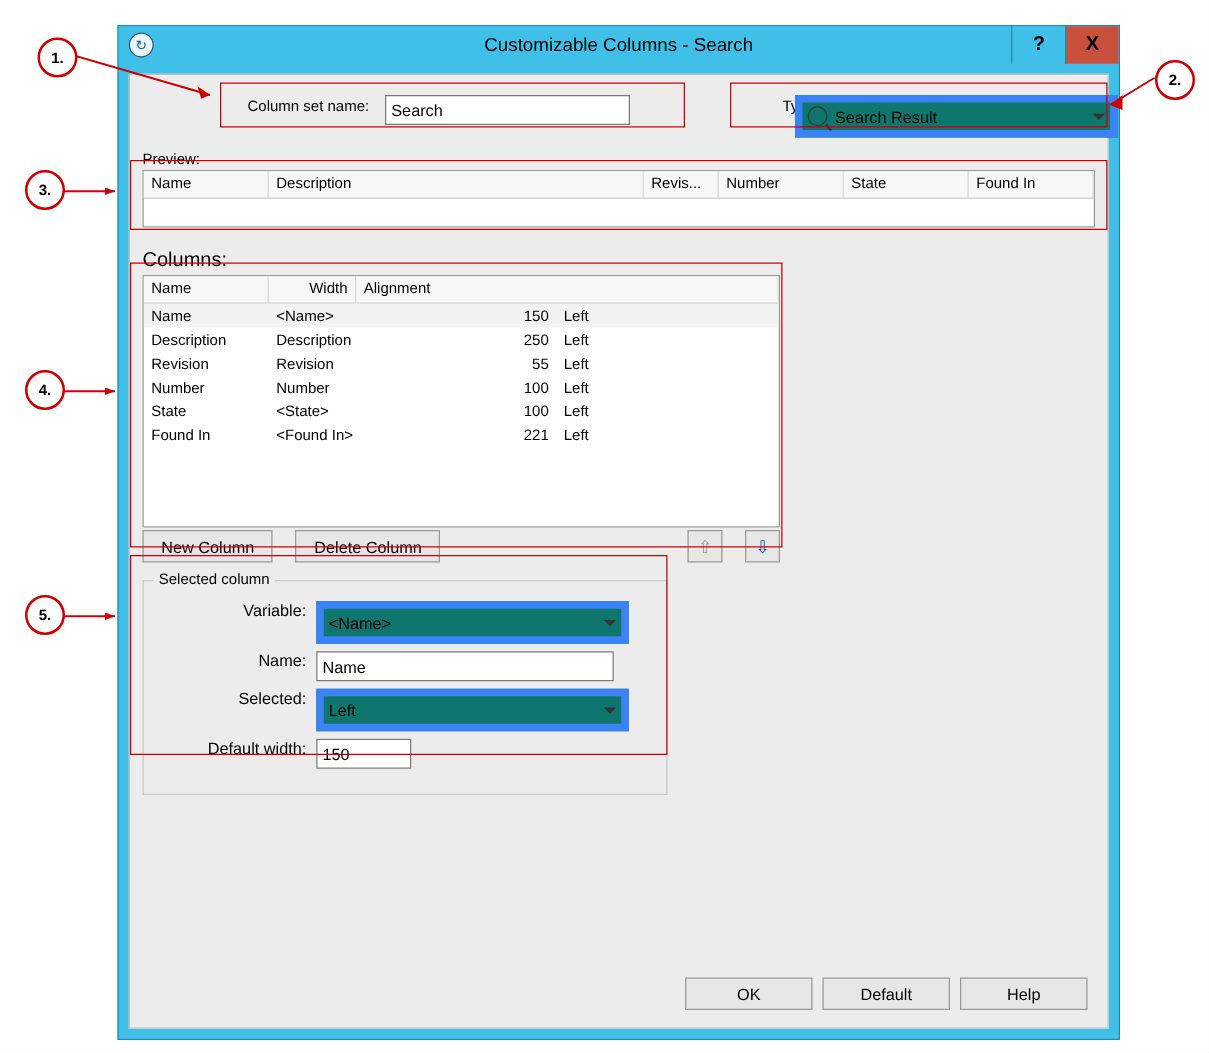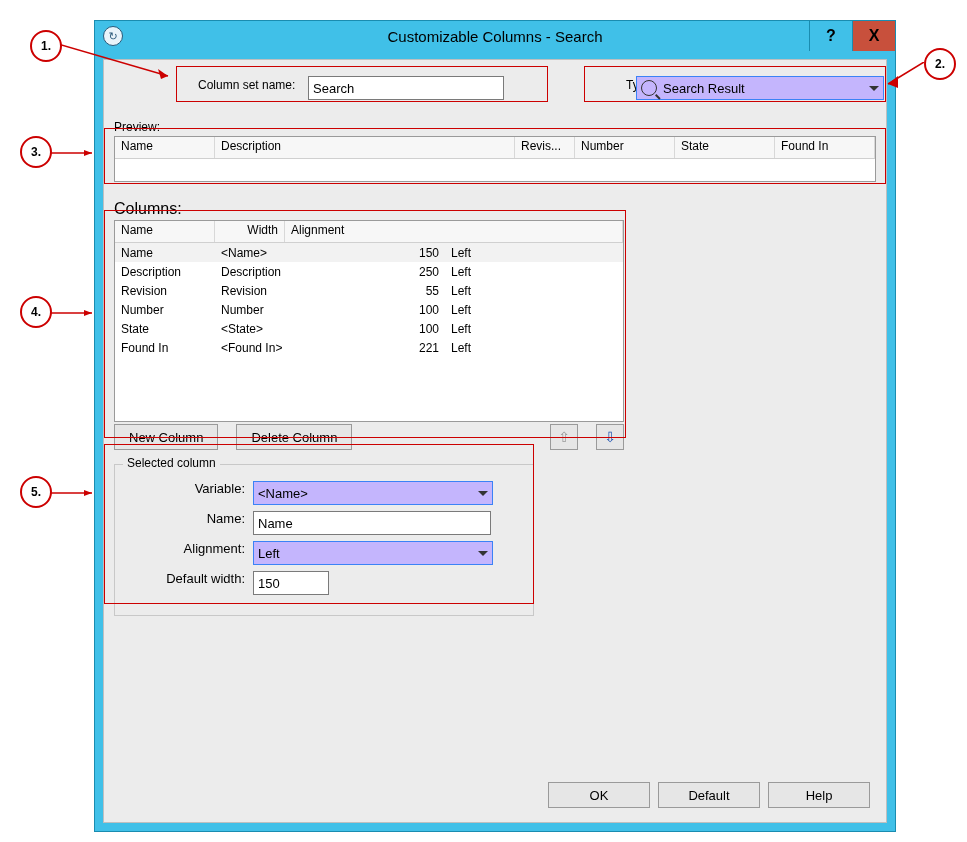--- a/index.html
+++ b/index.html
@@ -16,21 +16,21 @@
   .titlebar .icon{width:18px;height:18px;margin-left:8px;border:1px solid #2a5a7a;border-radius:50%;display:flex;align-items:center;justify-content:center;color:#2a5a7a;font-size:11px;background:#e8f4fa}
   .titlebar .title{position:absolute;left:0;right:0;text-align:center;font-size:15px;color:#000}
   .titlebar .tbtns{margin-left:auto;display:flex;height:100%}
   .titlebar .tbtn{width:42px;display:flex;align-items:center;justify-content:center;font-weight:bold;font-size:16px;border-left:1px solid #1a8cb0}
   .titlebar .tbtn.close{background:#c8503c;color:#000}
   .client{position:absolute;left:8px;right:8px;top:38px;bottom:8px;background:#ececec;border:1px solid #bfbfbf}
   
   .row-top{position:absolute;left:0;right:0;top:14px;height:34px}
   .lbl{font-size:12px;color:#000}
   .textfield{background:#fff;border:1px solid #7a7a7a;height:22px;padding:0 4px;font-size:13px}
-  .combo{background:#c4b5fd;border:1px solid #3b82f6;height:22px;display:flex;align-items:center;padding:0 4px;position:relative}
+  .combo{background:#0f766e;border:6px solid #3b82f6;height:22px;display:flex;align-items:center;padding:0 4px;position:relative}
   .combo .mag{width:14px;height:14px;border:1.5px solid #333;border-radius:50%;position:relative;margin-right:6px}
   .combo .mag::after{content:"";position:absolute;width:6px;height:1.5px;background:#333;right:-5px;bottom:-2px;transform:rotate(45deg)}
   .combo .chev{margin-left:auto;width:0;height:0;border-left:5px solid transparent;border-right:5px solid transparent;border-top:5px solid #333}
   
   .preview{position:absolute;left:10px;right:10px;top:60px}
   .preview .cap{font-size:12px;margin-bottom:2px}
   .preview-table{background:#fff;border:1px solid #9a9a9a;height:44px}
   .preview-hdr{display:flex;height:21px;background:#f7f7f7;border-bottom:1px solid #d0d0d0}
   .preview-hdr .ph{border-right:1px solid #d8d8d8;padding:2px 6px;font-size:12px;box-sizing:border-box;overflow:hidden;white-space:nowrap}
   
@@ -201,21 +201,21 @@
             <div class="combo" style="width:230px">
               <span>&lt;Name&gt;</span>
               <span class="chev"></span>
             </div>
           </div>
           <div class="frow">
             <div class="flab">Name:</div>
             <input class="textfield" style="width: 228px;" value="Name">
           </div>
           <div class="frow">
-            <div class="flab">Alignment:</div>
+            <div class="flab">Selected:</div>
             <div class="combo" style="width:230px">
               <span>Left</span>
               <span class="chev"></span>
             </div>
           </div>
           <div class="frow">
             <div class="flab">Default width:</div>
             <input class="textfield" style="width: 66px;" value="150">
           </div>
         </div>

